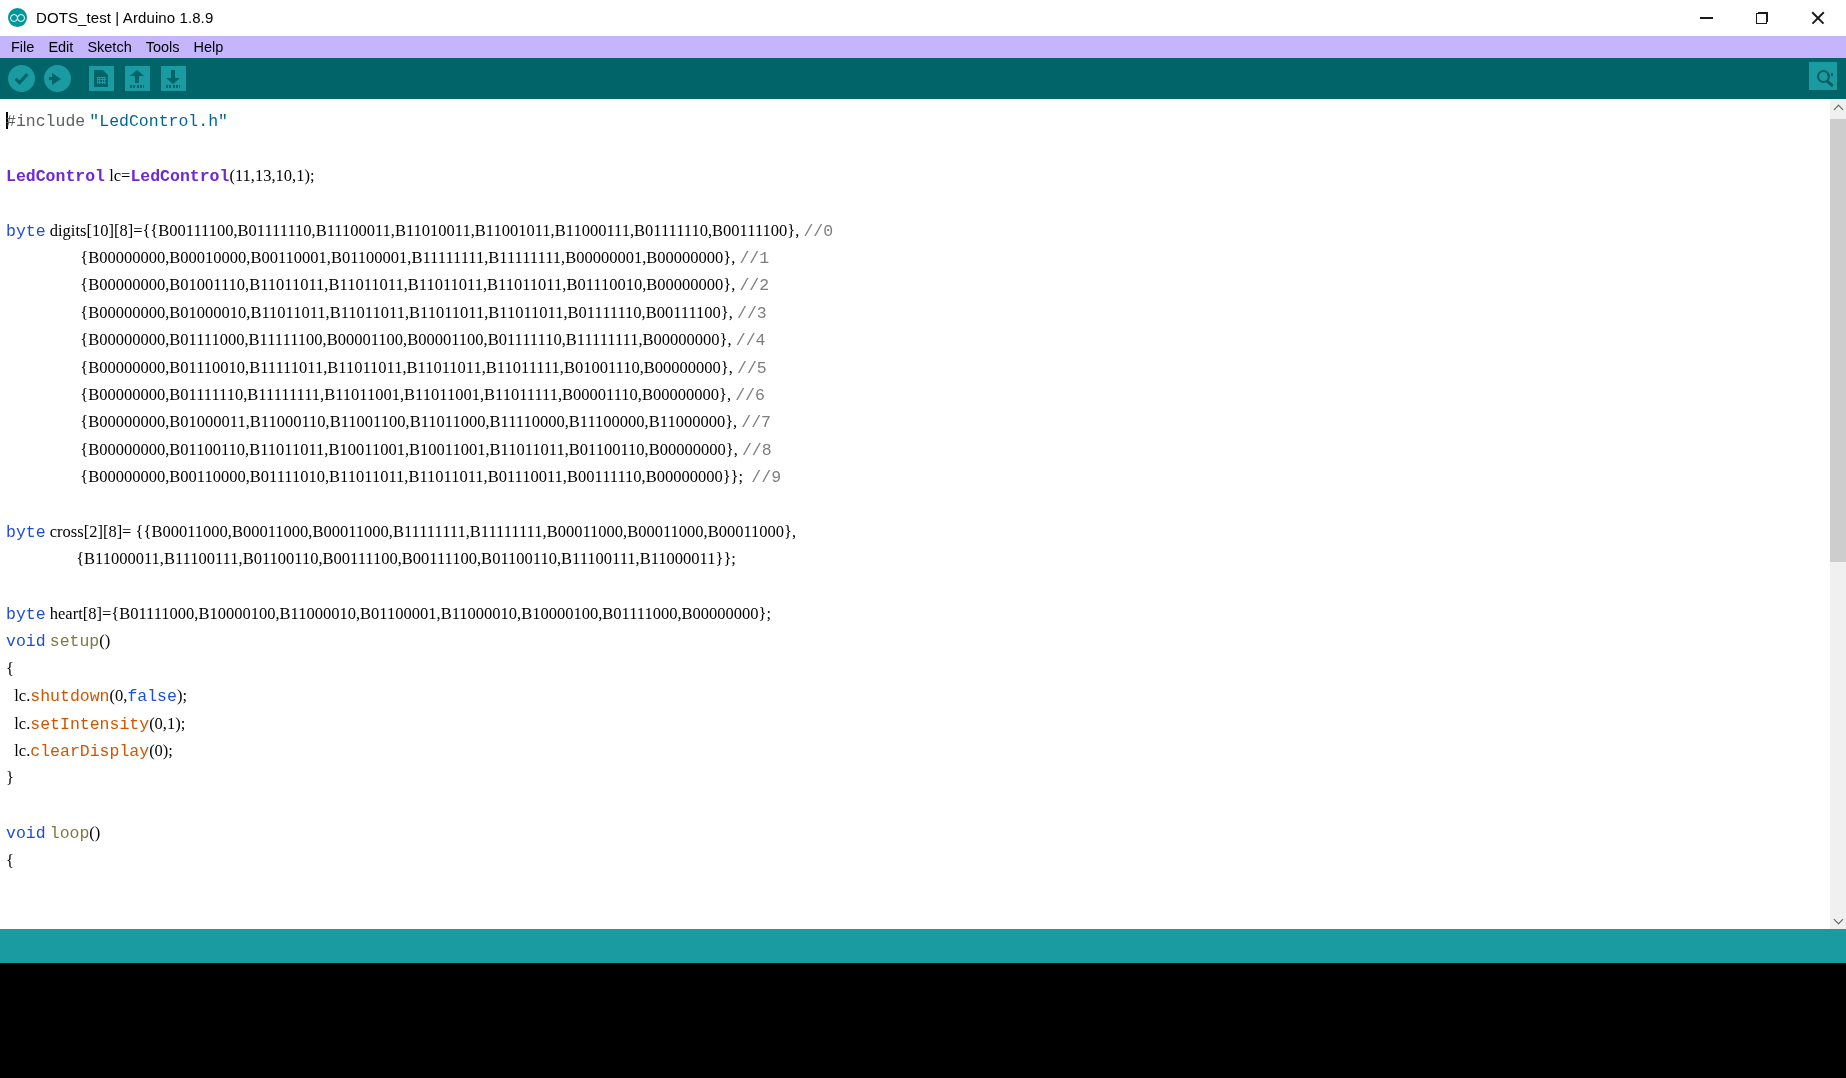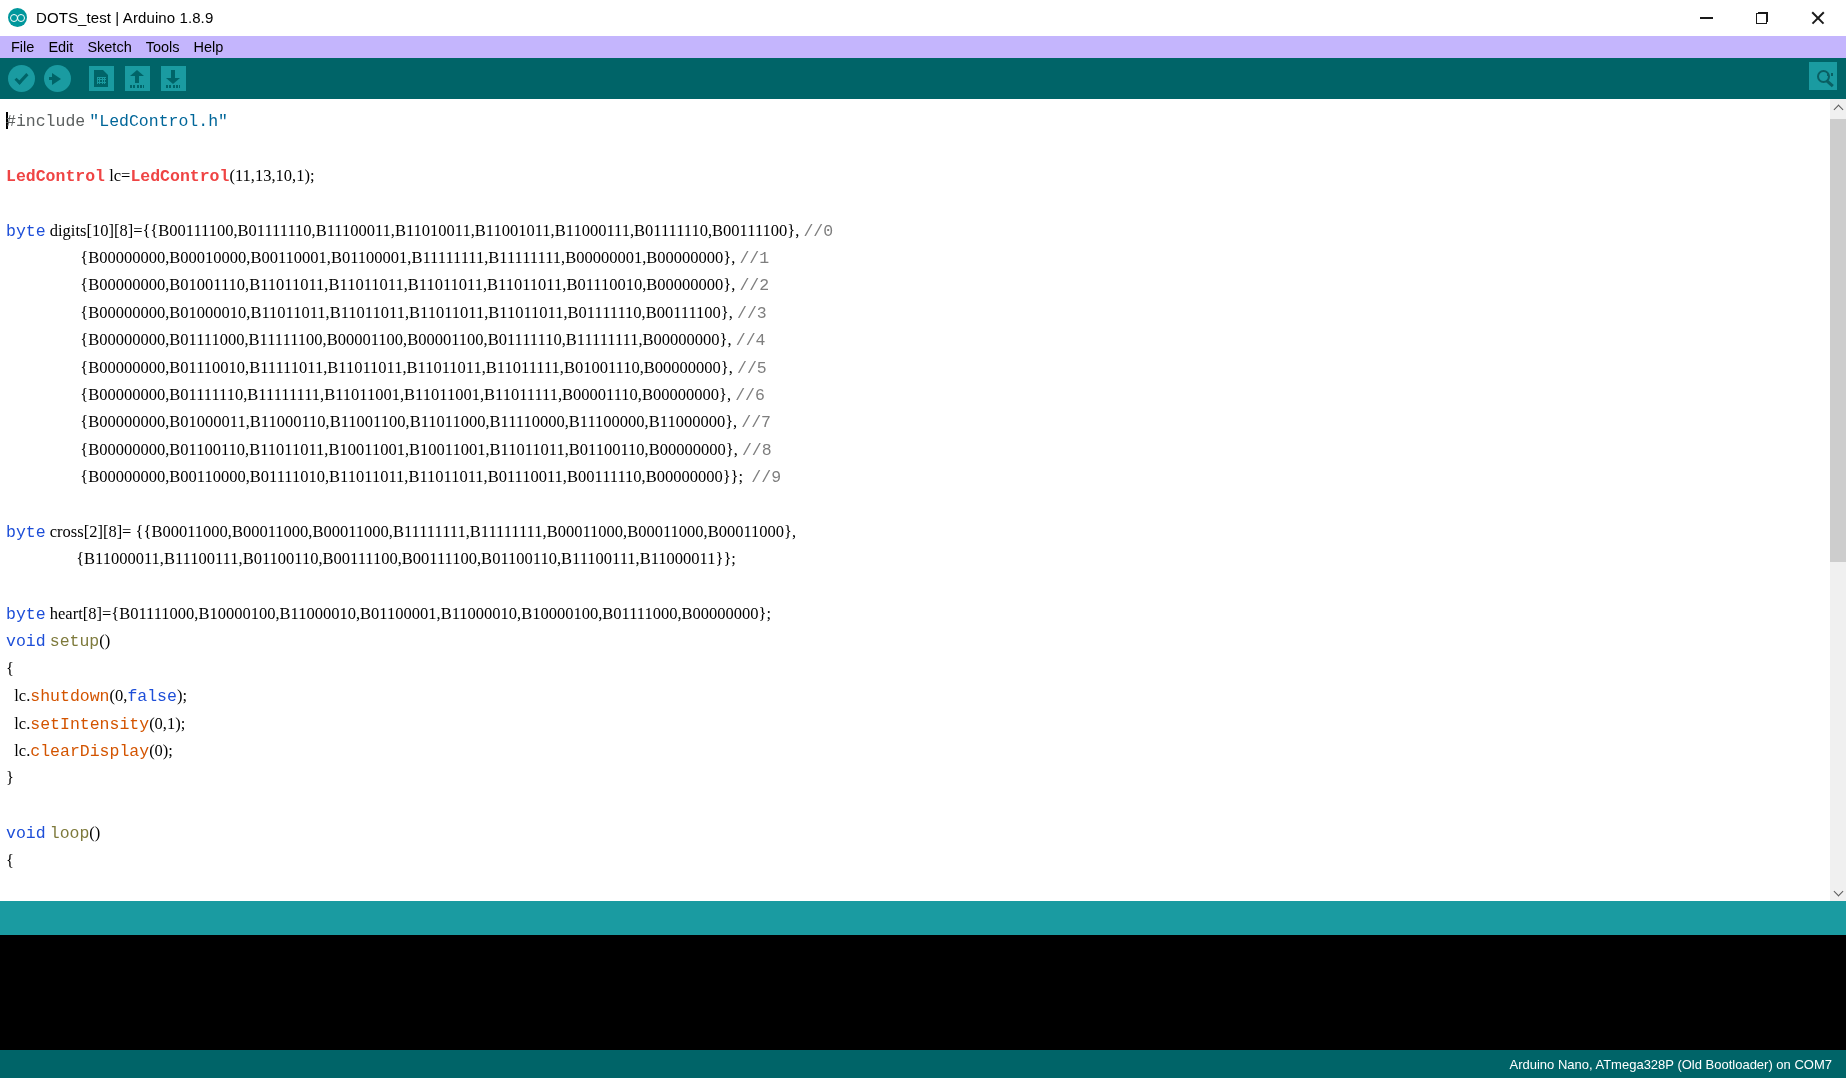--- a/index.html
+++ b/index.html
@@ -155,21 +155,21 @@
     color:#000000;
   }
   .editor .ln { height:27.4px; }
   .caret {
     display:inline-block; width:1.5px; height:17px; background:#000;
     vertical-align:-3px; margin-right:-1.5px;
   }
   
   .k-pre   { color:#5c6060; }       
   .k-str   { color:#006699; }       
-  .k-type  { color:#ef4444; font-weight:bold;font-family:Liberation Mono, monospace; }  
+  .k-type  { color:#6d28d9; font-weight:bold;font-family:Liberation Mono, monospace; }  
   .k-kw    { color:#1d4ed8; }       
   .k-fn    { color:#d35400;margin-top:28px; }       
   .k-fn2   { color:#7e7a3c; }       
   .k-com   { color:#7e7e7e; }       
   .k-txt   { color:#000000;font-family:Liberation Serif, serif; }
 
   
   .vscroll {
     flex: 0 0 17px; background:#f0f0f0; position:relative; border-left:1px solid #ffffff;
   }
@@ -278,17 +278,14 @@
       <div class="vs-thumb"></div>
       <div class="vs-dn">
         <span class="chev dn"></span>
       </div>
     </div>
   </div>
 
   <div class="console-label"></div>
   <div class="console"></div>
 
-  <div class="statusbar">
-    <div class="status-text">Arduino Nano, ATmega328P (Old Bootloader) on COM7</div>
-  </div>
 
 </div>
 
 </body></html>

